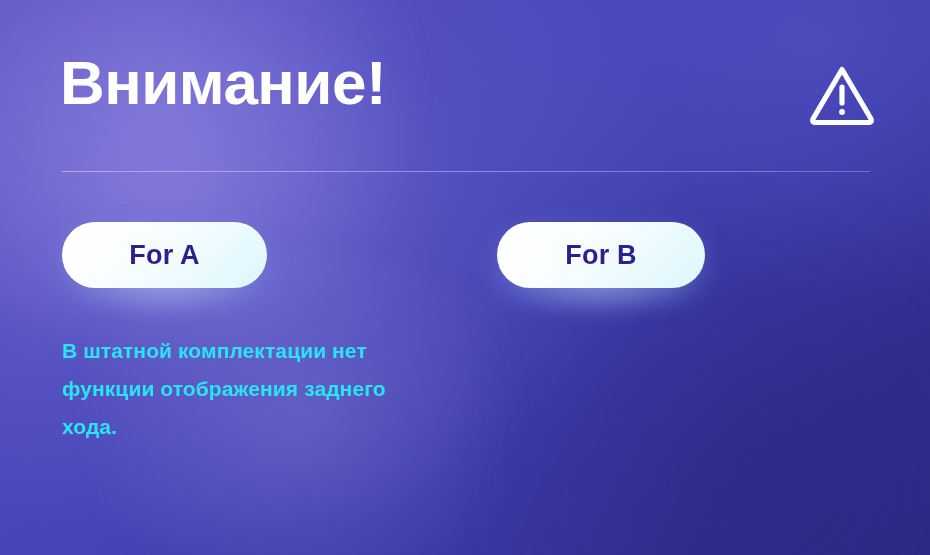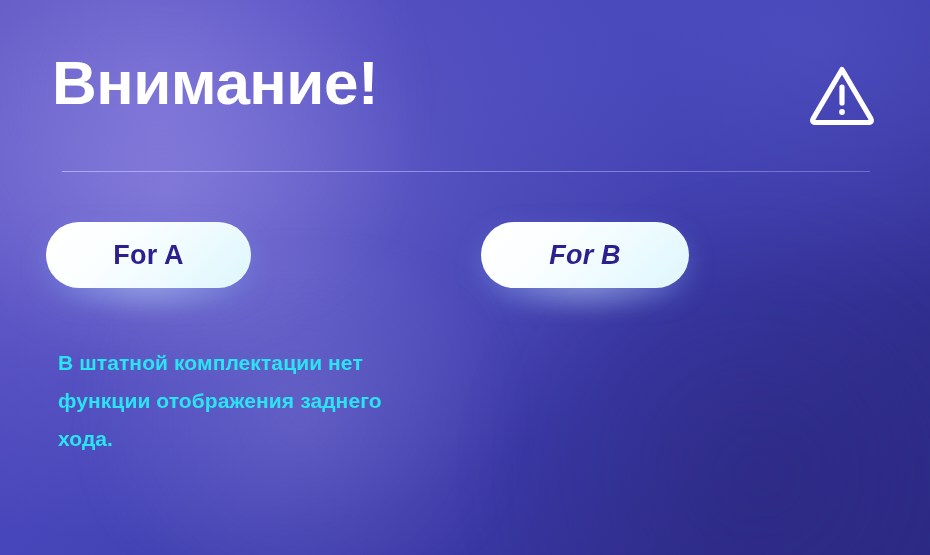--- a/index.html
+++ b/index.html
@@ -40,21 +40,21 @@
   .blob-c {
     right: -140px; bottom: -200px;
     width: 620px; height: 560px;
     background: radial-gradient(circle at 50% 50%, rgba(40,38,120,0.42) 0%, rgba(40,38,120,0.0) 70%);
     filter: blur(14px);
   }
 
   
   .title {
     position: absolute;
-    left: 52px;
+    left: 60px;
     top: 52px;
     margin: 0;
     font-size: 62px;
     line-height: 1.0;
     font-weight: bold;
     color: #ffffff;
     letter-spacing: -0.5px;
     white-space: nowrap;
   }
 
@@ -71,21 +71,21 @@
     left: 62px;
     top: 171px;
     width: 808px;
     height: 1px;
     background: linear-gradient(to right, rgba(186,180,245,0.85) 0%, rgba(172,166,240,0.72) 45%, rgba(150,145,225,0.55) 100%);
   }
 
   
   .columns {
     position: absolute;
-    left: 46px;
+    left: 62px;
     top: 222px;
     width: 810px;
     display: flex;
     gap: 0;
   }
   .col {
     width: 435px;
     position: relative;
   }
   .col + .col { width: 375px; }
@@ -120,25 +120,25 @@
     font-family: "Liberation Sans", "DejaVu Sans", sans-serif;
     font-size: 27px;
     font-weight: bold;
     color: #2d1f8f;
     letter-spacing: 0.2px;
     cursor: pointer;
     padding: 0 20px;
     box-sizing: border-box;
   }
   .pill-a { width: 205px; }
-  .pill-b { width: 208px; font-style: italic; }
+  .pill-b { width: 208px; }
 
   
   .desc {
-    margin: 12px;
+    margin: 0;
     padding-top: 44px;
     font-size: 21px;
     font-weight: bold;
     line-height: 1.82;
     color: #2ae4f2;
     letter-spacing: 0.1px;
   }
   .desc-a { width: 380px; }
   .desc-b { width: 380px; }
 </style>

